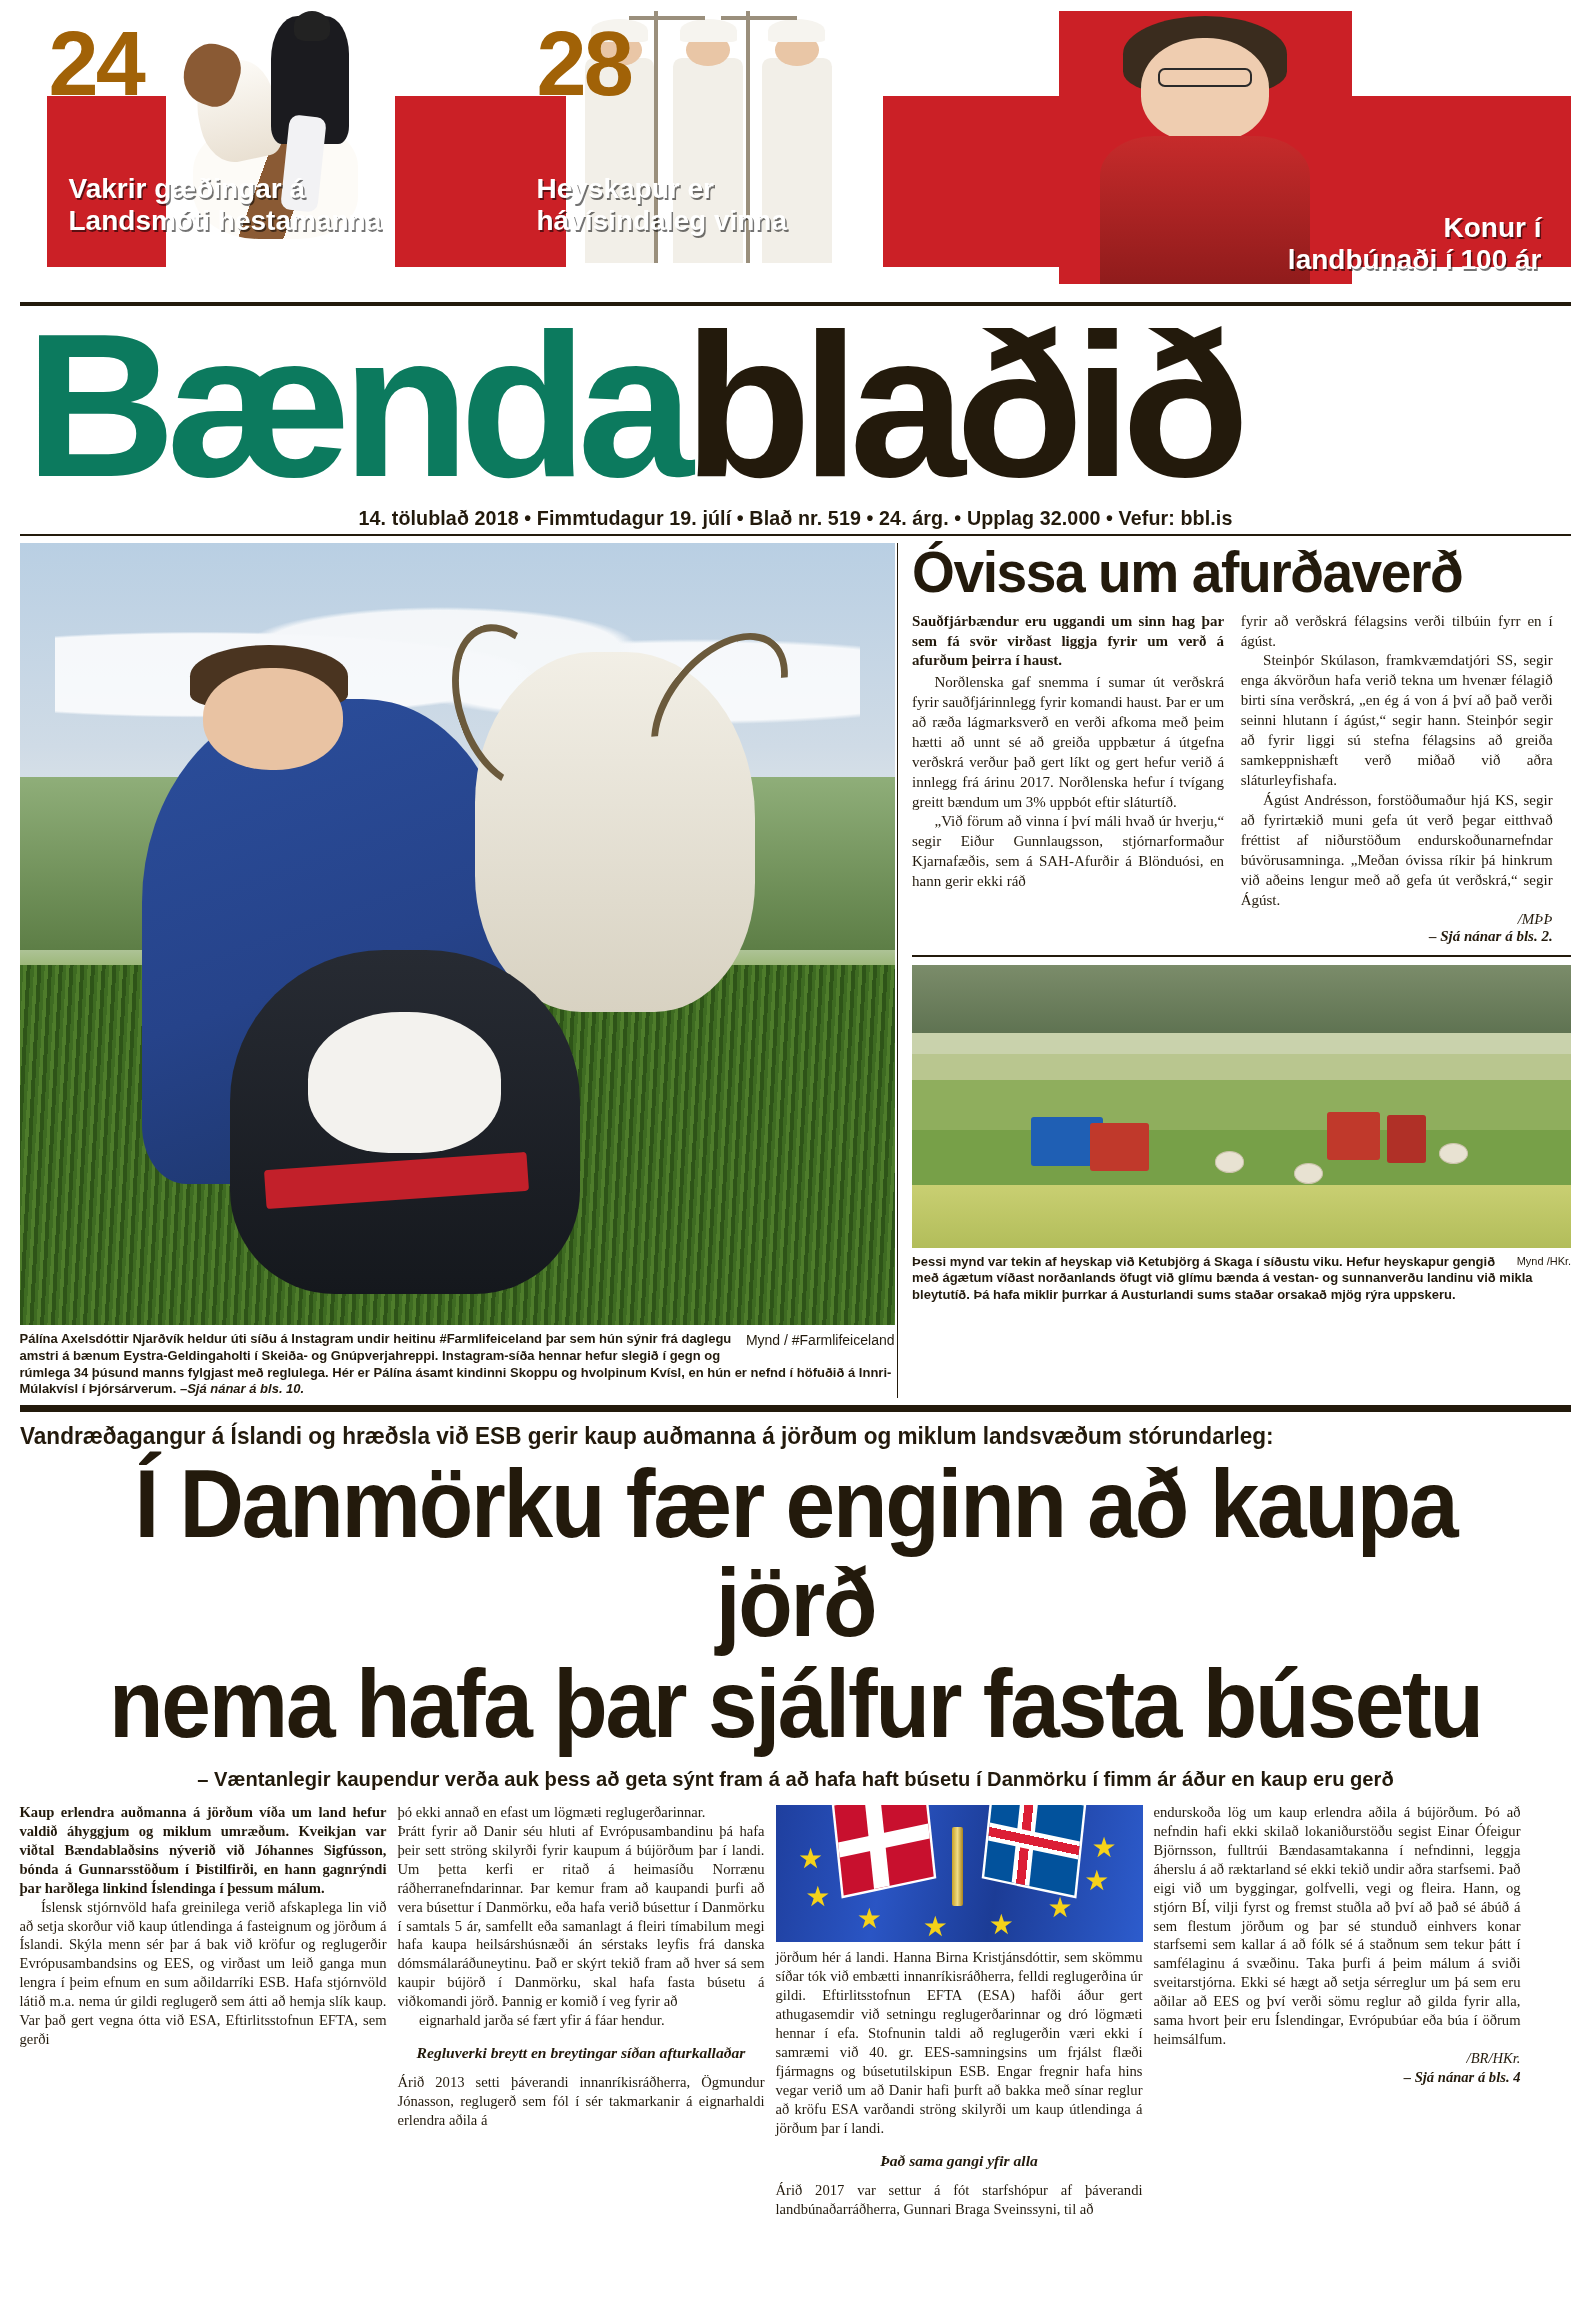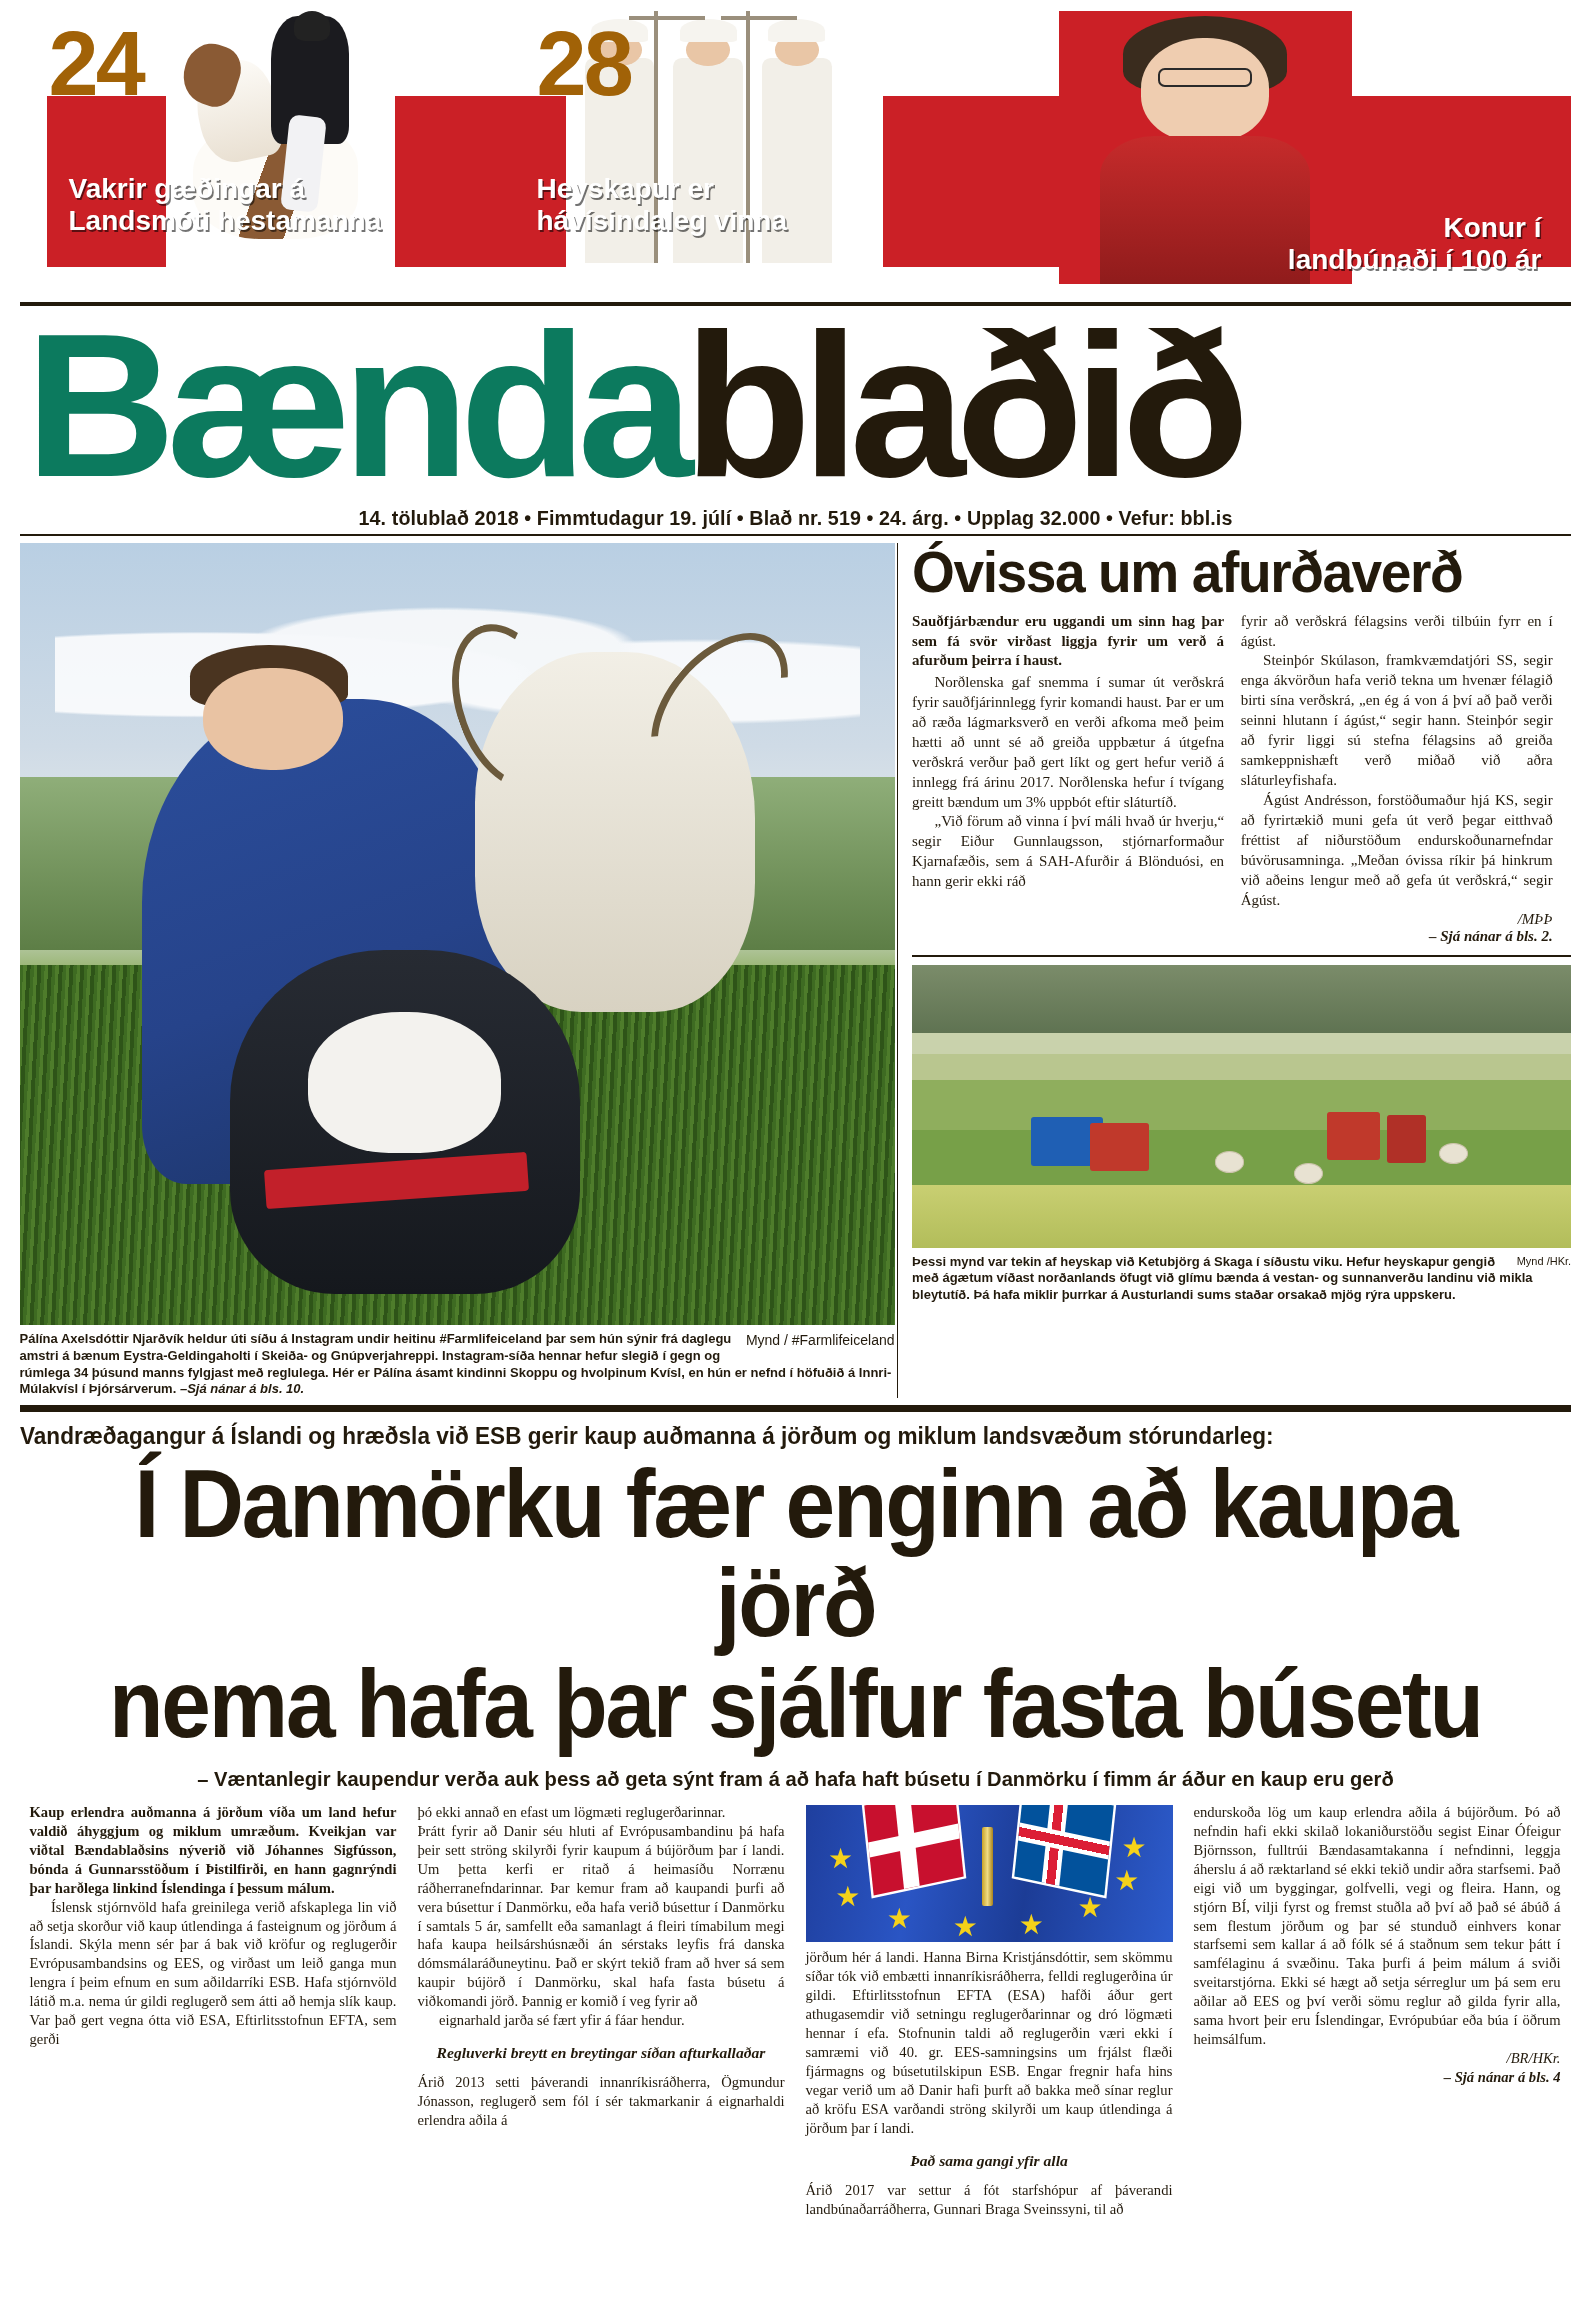--- a/index.html
+++ b/index.html
@@ -126,21 +126,21 @@
     font-size:96px; line-height:1.03; letter-spacing:-2.4px;
     text-align:center; padding:2.9px 0 0;
     transform:scaleX(0.93);
   }
   .lead-sub {
     font-family:"Liberation Sans", sans-serif; font-weight:700;
     font-size:21px; text-align:center; padding:12.7px 0 11.7px;
     transform:scaleX(0.96);
   }
 
-  .lead-cols { display:flex; gap:21px;justify-content:center; }
+  .lead-cols { display:flex; gap:11px; }
   .lcol { width:367px; font-size:14.6px; line-height:1.30; text-align:justify; }
   .lcol p { text-indent:21.5px; }
   .lcol p.noind { text-indent:0; }
   .lcol .lead-bold { font-weight:700; text-indent:0; }
   .lcol .subhead {
     font-weight:700; font-style:italic; font-size:15.6px;
     text-align:center; padding:12.7px 0 10.7px; text-indent:0; line-height:1.25;
   }
   .lcol .endnote { font-style:italic; text-align:right; text-indent:0; }
   .lcol .endnote2 { font-style:italic; font-weight:700; text-align:right; text-indent:0; }

